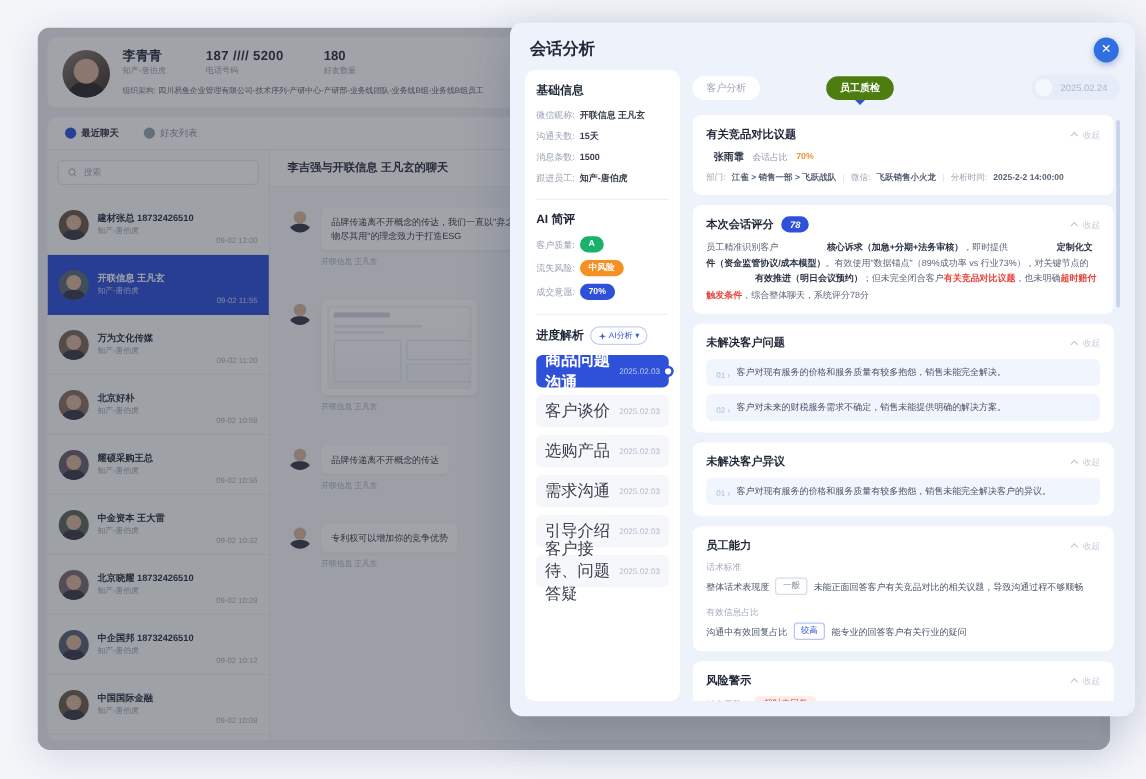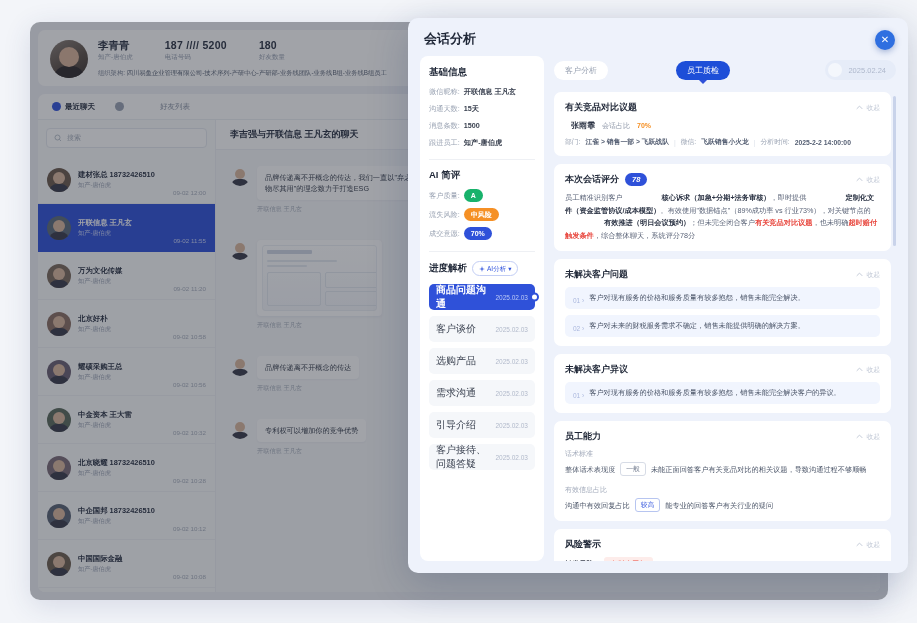--- a/index.html
+++ b/index.html
@@ -71,21 +71,21 @@
     border-bottom: 1px solid #edeff3;
   }
   .bg-tab { display: flex; align-items: center; gap: 4px; font-size: 7.5px; }
   .bg-tab .dot {
     width: 9px; height: 9px; border-radius: 50%;
     display: inline-block;
   }
   .bg-tab.on .dot { background: #3355dd; }
   .bg-tab.off .dot { background: #9aa3b3; }
   .bg-tab.on span { color: #2b3344; font-weight: bold; }
-  .bg-tab.off span { color: #8d96a7; margin-left: 32px; }
+  .bg-tab.off span { color: #8d96a7; }
 
   .bg-body {
     position: absolute; left: 8px; top: 98px; right: 8px; bottom: 8px;
     background: #ffffff; border-radius: 0 0 7px 7px; display: flex; overflow: hidden;
   }
   .chatlist { width: 178px; border-right: 1px solid #eef0f4; background: #fafbfc; }
   .searchbox {
     margin: 8px; height: 20px; border-radius: 4px; background: #ffffff;
     border: 1px solid #e6e9ef; display: flex; align-items: center; padding: 0 7px; gap: 5px;
   }
@@ -178,39 +178,39 @@
   .sec-h-row { display: flex; align-items: center; gap: 5px; margin-bottom: 8px; }
   .ai-chip {
     border: 1px solid #c3cef5; border-radius: 9px; padding: 1px 6px;
     font-size: 6.5px; color: #3355dd; display: flex; align-items: center; gap: 2px; line-height: 11px;
   }
   .prog-item {
     height: 26px; border-radius: 5px; background: #f5f7fa;
     display: flex; align-items: center; justify-content: space-between;
     padding: 0 7px; margin-bottom: 6px; position: relative;
   }
-  .prog-item .pl { font-size: 10px; color: #39404f; }
+  .prog-item .pl { font-size: 13px; color: #39404f; }
   .prog-item .pd { font-size: 6.5px; color: #b2bacb; }
   .prog-item.active { background: #2f51d9; }
   .prog-item.active .pl { color: #ffffff; font-weight: bold; }
   .prog-item.active .pd { color: #bcc9f7; }
   .prog-item .marker {
     position: absolute; right: -4px; top: 50%; transform: translateY(-50%);
     width: 9px; height: 9px; border-radius: 50%; background: #ffffff;
     border: 2px solid #2f51d9;
   }
 
   
   .mcol-right { flex: 1; min-width: 0; display: flex; flex-direction: column; overflow: hidden; position: relative; }
   .tabrow { display: flex; align-items: center; height: 28px; margin-bottom: 8px; gap: 46px; }
   .tab {
     border-radius: 11px; padding: 3px 11px; font-size: 8px; line-height: 13px;
     background: #ffffff; color: #9aa3b3; margin-right: 7px; position: relative;
   }
-  .tab.on { background: #1d4ed8; color: #ffffff; font-weight: normal; margin-left: 15px; }
+  .tab.on { background: #4d7c0f; color: #ffffff; font-weight: bold; }
   .tab.on::after {
     content: ""; position: absolute; left: 50%; bottom: -4px; transform: translateX(-50%);
     width: 0; height: 0; border-left: 4px solid transparent; border-right: 4px solid transparent;
     border-top: 4px solid #2f51d9;
   }
   .datepick {
     margin-left: auto; background: #e6ecf8; border-radius: 11px;
     display: flex; align-items: center; gap: 6px; padding: 3px 10px 3px 3px;
   }
   .datepick .circ { width: 14px; height: 14px; border-radius: 50%; background: #f4f7fc; }

